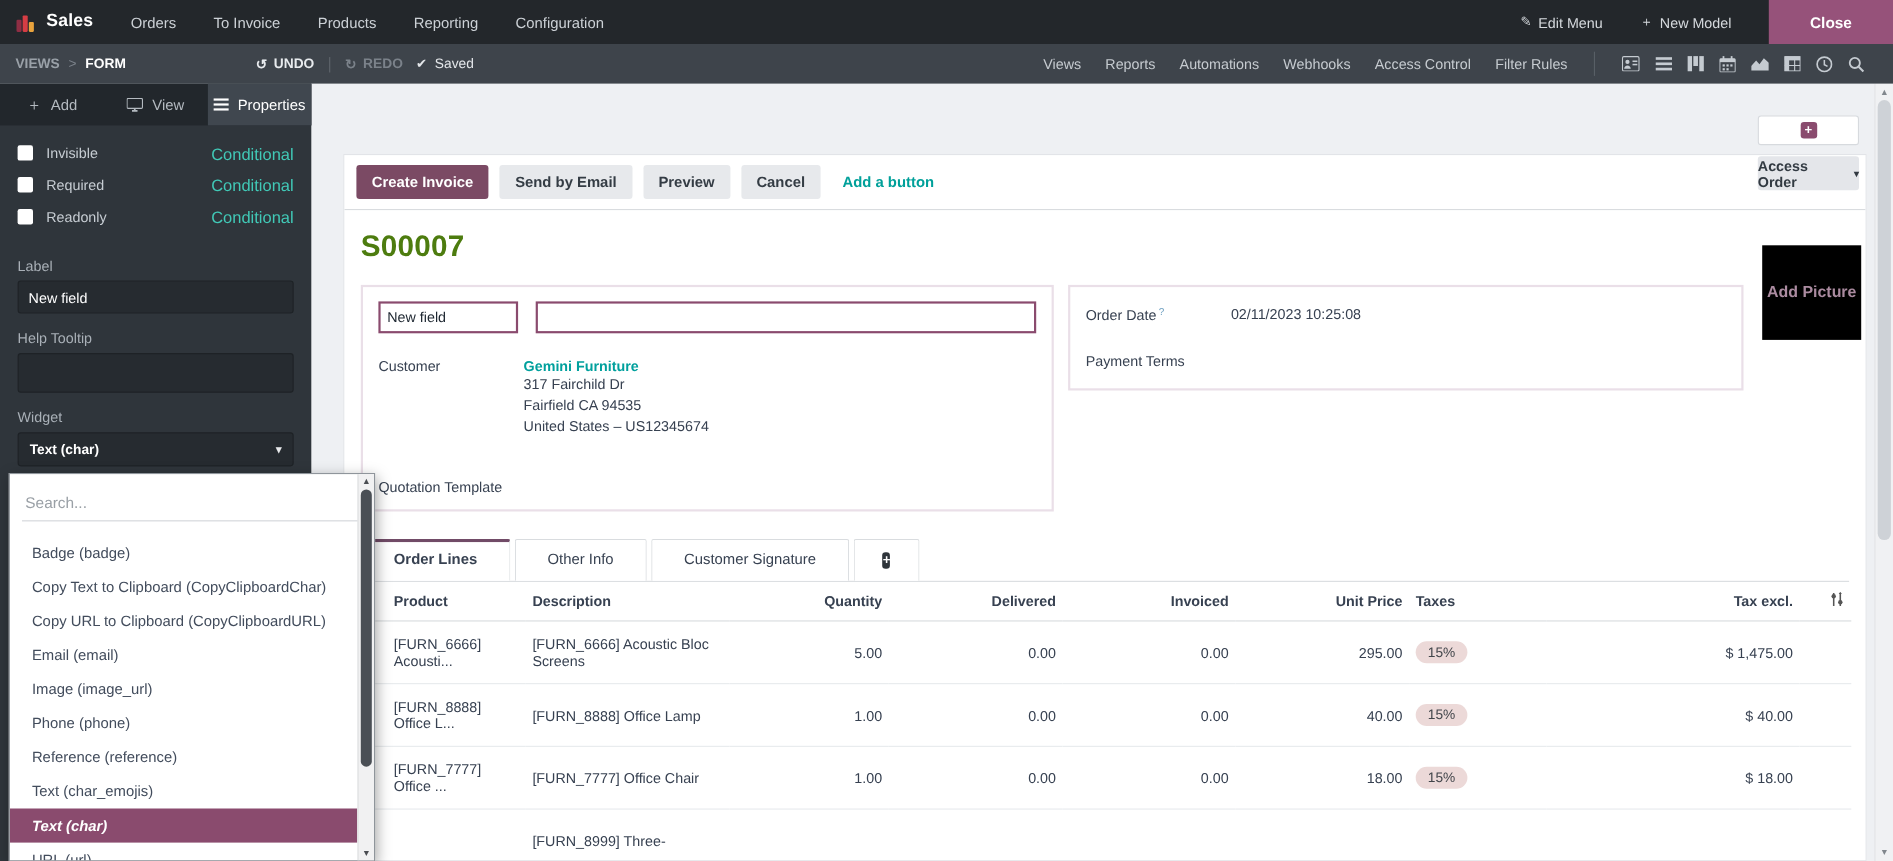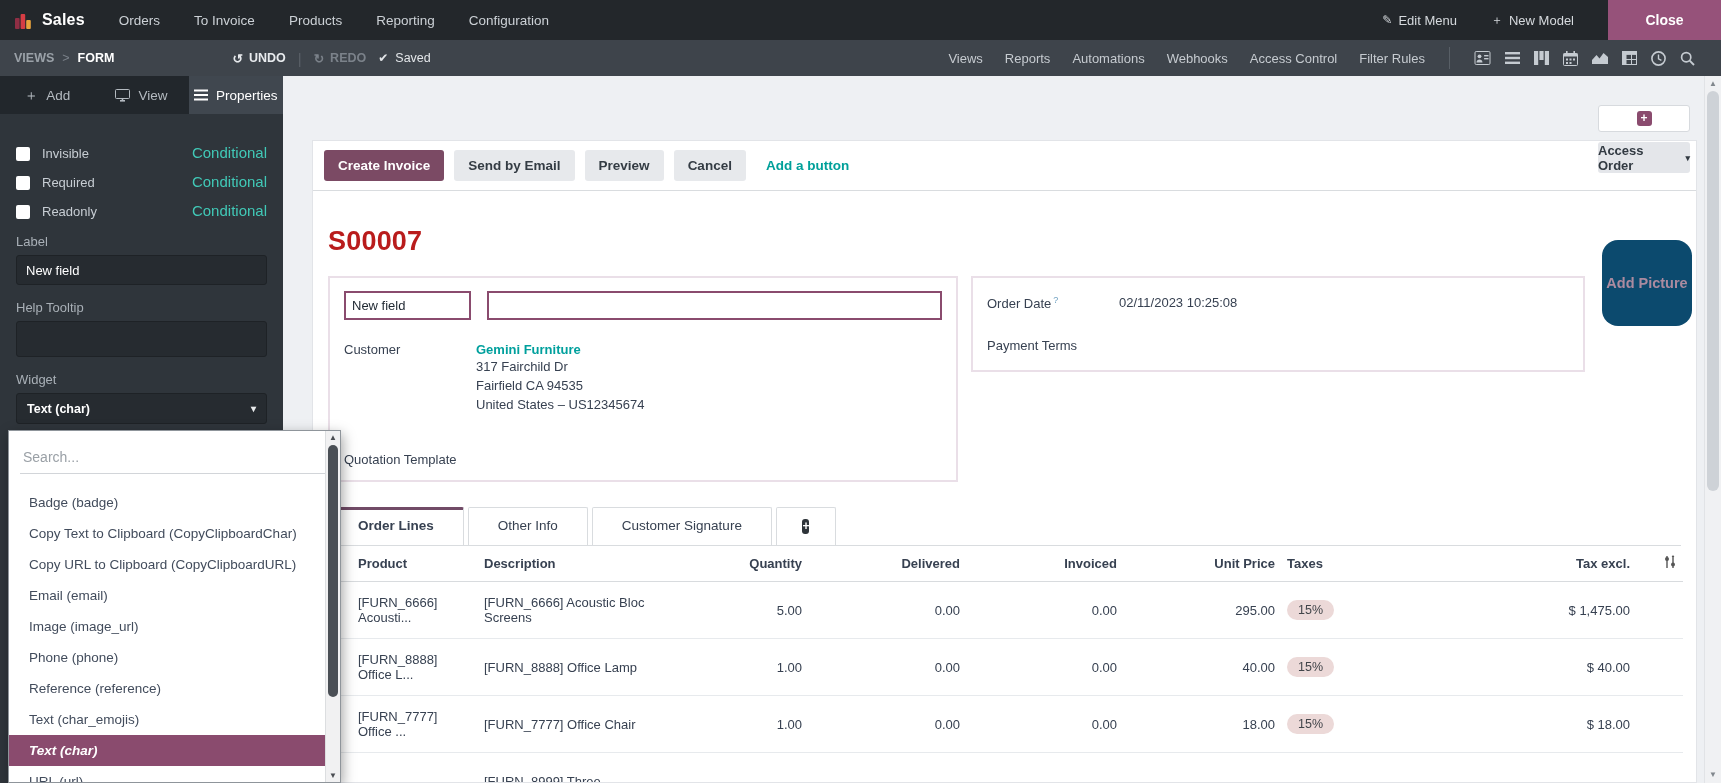--- a/index.html
+++ b/index.html
@@ -33,21 +33,21 @@
   .tb-div { width:1px; height:22px; background:#585f66; margin:0 2px; }
   .view-icons { display:flex; gap:14px; align-items:center; }
   .vicon { display:flex; align-items:center; cursor:pointer; }
 
   
   .sidebar { position:absolute; top:76px; bottom:0; left:0; width:283px; background:#2f353b; z-index:20; }
   .side-tabs { height:38px; display:flex; background:#22272c; }
   .side-tab { flex:1; display:flex; align-items:center; justify-content:center; gap:8px; color:#b4bac0; font-size:13.5px; cursor:pointer; }
   .side-tab.active { background:#40474f; color:#fff; }
   .side-body { padding:18px 16px 0; }
-  .check-row { display:flex; align-items:flex-end; height:29px; }
+  .check-row { display:flex; align-items:flex-start; height:29px; }
   .checkbox { width:14px; height:14px; background:#fff; border-radius:2px; margin-right:12px; cursor:pointer; flex:none; }
   .check-label { color:#c7cdd3; font-size:13px; }
   .cond-link { margin-left:auto; color:#41c9b7; font-size:15px; cursor:pointer; }
   .fld-label { color:#a9b0b7; font-size:13px; margin:15px 0 6px; }
   .side-input { width:100%; background:#262b30; border:1px solid #1e2226; border-radius:3px; height:30px; color:#fff; font-size:13px; padding:0 9px; outline:none; }
   .side-box-empty { width:100%; background:#262b30; border:1px solid #1e2226; border-radius:3px; height:36px; }
   .side-select { width:100%; background:#262b30; border:1px solid #1e2226; border-radius:3px; height:31px; color:#fff; font-size:12.5px; font-weight:700; display:flex; align-items:center; padding:0 10px; cursor:pointer; }
   .side-select .caret { margin-left:auto; font-size:10px; color:#e8eaec; }
 
   
@@ -75,22 +75,22 @@
   .sales-order-btn .caret { font-size:9px; }
 
   .sheet { position:absolute; left:29px; top:64px; width:1385px; bottom:0; background:#fff; border:1px solid #e2e4e8; overflow:hidden; }
   .statusbar { height:50px; border-bottom:1px solid #d9dcdf; display:flex; align-items:center; padding:0 11px; gap:10px; }
   .btn { border:none; border-radius:3px; font-size:13.5px; font-weight:700; padding:8px 14px; cursor:pointer; font-family:"Liberation Sans",sans-serif; }
   .btn-primary { background:#7b4a64; color:#fff; }
   .btn-light { background:#e7e9ec; color:#343c44; }
   .link-btn { color:#00a09a; font-size:13.5px; font-weight:700; margin-left:10px; cursor:pointer; }
 
   .sheet-body { padding:0 15px; position:relative; }
-  .record-title { font-size:27px; font-weight:700; color:#b91c1c; margin:35px 0 19px; letter-spacing:.2px; }
-  .add-picture { position:absolute; top:14px; right:4px; width:90px; height:86px; background:#0c4a6e; display:flex; align-items:center; justify-content:center; color:#ab8ba0; font-size:14.5px; font-weight:700; cursor:pointer;border-radius:16px; }
+  .record-title { font-size:27px; font-weight:700; color:#4d7c0f; margin:18px 0 19px; letter-spacing:.2px; }
+  .add-picture { position:absolute; top:14px; right:4px; width:90px; height:86px; background:#000000; display:flex; align-items:center; justify-content:center; color:#ab8ba0; font-size:14.5px; font-weight:700; cursor:pointer; }
 
   .groups { display:flex; gap:13px; align-items:flex-start; }
   .group { border:2px solid #eadfe8; }
   .group-left { width:630px; min-height:206px; padding:13px 14px; }
   .group-right { width:614px; height:96px; padding:15px 14px; }
   .newfield-row { display:flex; gap:16px; }
   .nf-label { border:2px solid #8a4b6e; width:127px; height:29px; line-height:25px; padding-left:6px; font-size:13px; color:#1d2630; }
   .nf-input { border:2px solid #8a4b6e; height:29px; flex:1; max-width:472px; cursor:text; }
   .frow { display:flex; font-size:13px; margin-top:22px; }
   .flabel { width:132px; color:#374151; flex:none; }

